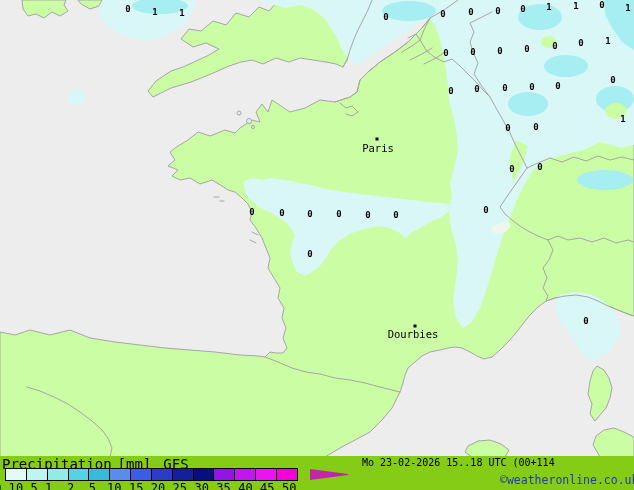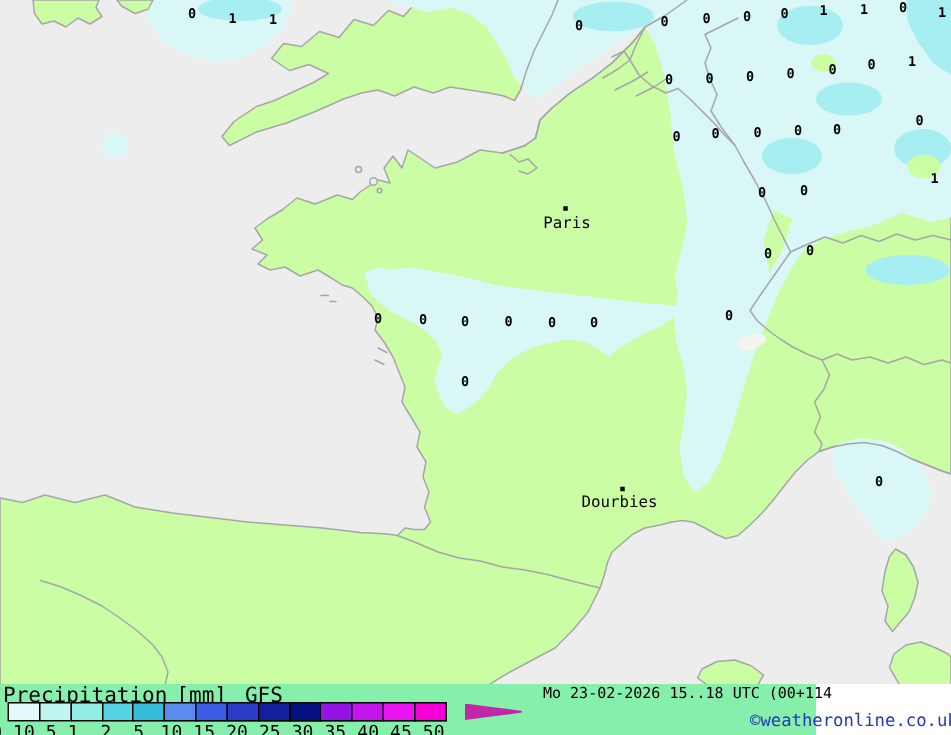--- a/index.html
+++ b/index.html
@@ -16,21 +16,21 @@
   .snow{fill:var(--snow_patch);}
   .coast{fill:none;stroke:var(--border);stroke-width:1;stroke-linejoin:round;stroke-linecap:round;}
   .islet{fill:var(--sea);stroke:var(--border);stroke-width:1;}
 
   .pv{font-size:9px;font-weight:bold;fill:#000;text-anchor:middle;
       font-family:"DejaVu Sans Mono",monospace;}
   .city-label{font-size:10.5px;fill:#000;text-anchor:middle;
       font-family:"DejaVu Sans Mono",monospace;}
   .city-dot{fill:#000;}
 
-  .legend{position:absolute;left:0;top:456px;width:544px;height:34px;background:#86efac;}
+  .legend{position:absolute;left:0;top:456px;width:634px;height:34px;background:#84cc16;}
   .legend-title{position:absolute;left:2px;top:0;font-size:14px;color:#000;white-space:nowrap;}
   .legend-title .unit{margin-left:6px;}
   .legend-title .model{margin-left:12px;}
   #scale{position:absolute;left:5px;top:12px;display:flex;height:13px;}
   .seg{width:21.857px;height:13px;border:1px solid #000;margin-left:-1px;box-sizing:border-box;}
   .seg:first-child{margin-left:0;}
   .seg-label{position:absolute;top:25px;transform:translateX(-50%);font-size:12px;color:#000;}
   .arrow{position:absolute;left:310px;top:13px;width:38px;height:11px;
          clip-path:polygon(0 0,50% 22%,100% 45%,100% 55%,50% 78%,0 100%);}
   .datetime{position:absolute;left:362px;top:1px;font-size:10px;color:#000;white-space:nowrap;}

